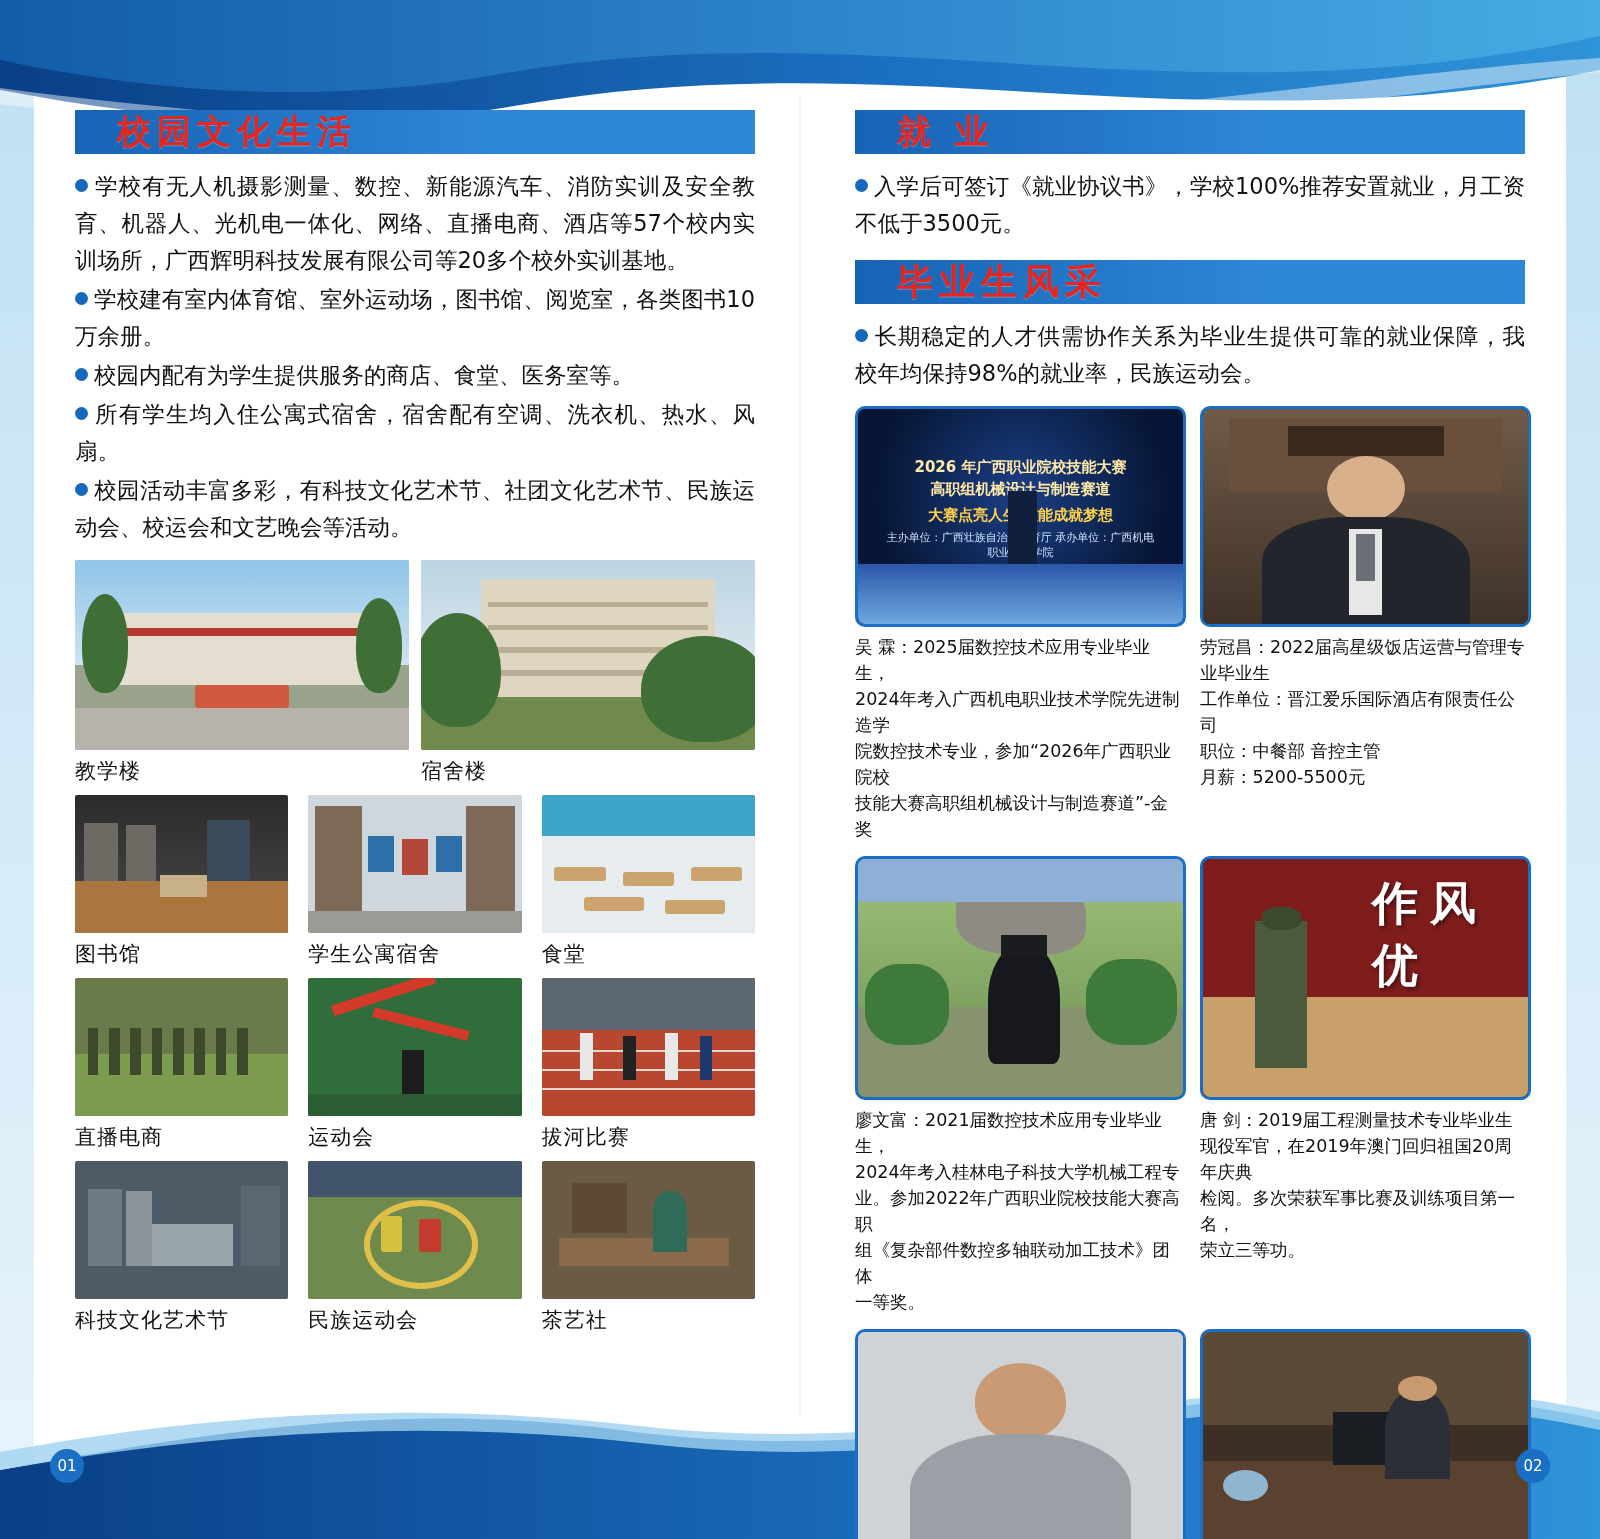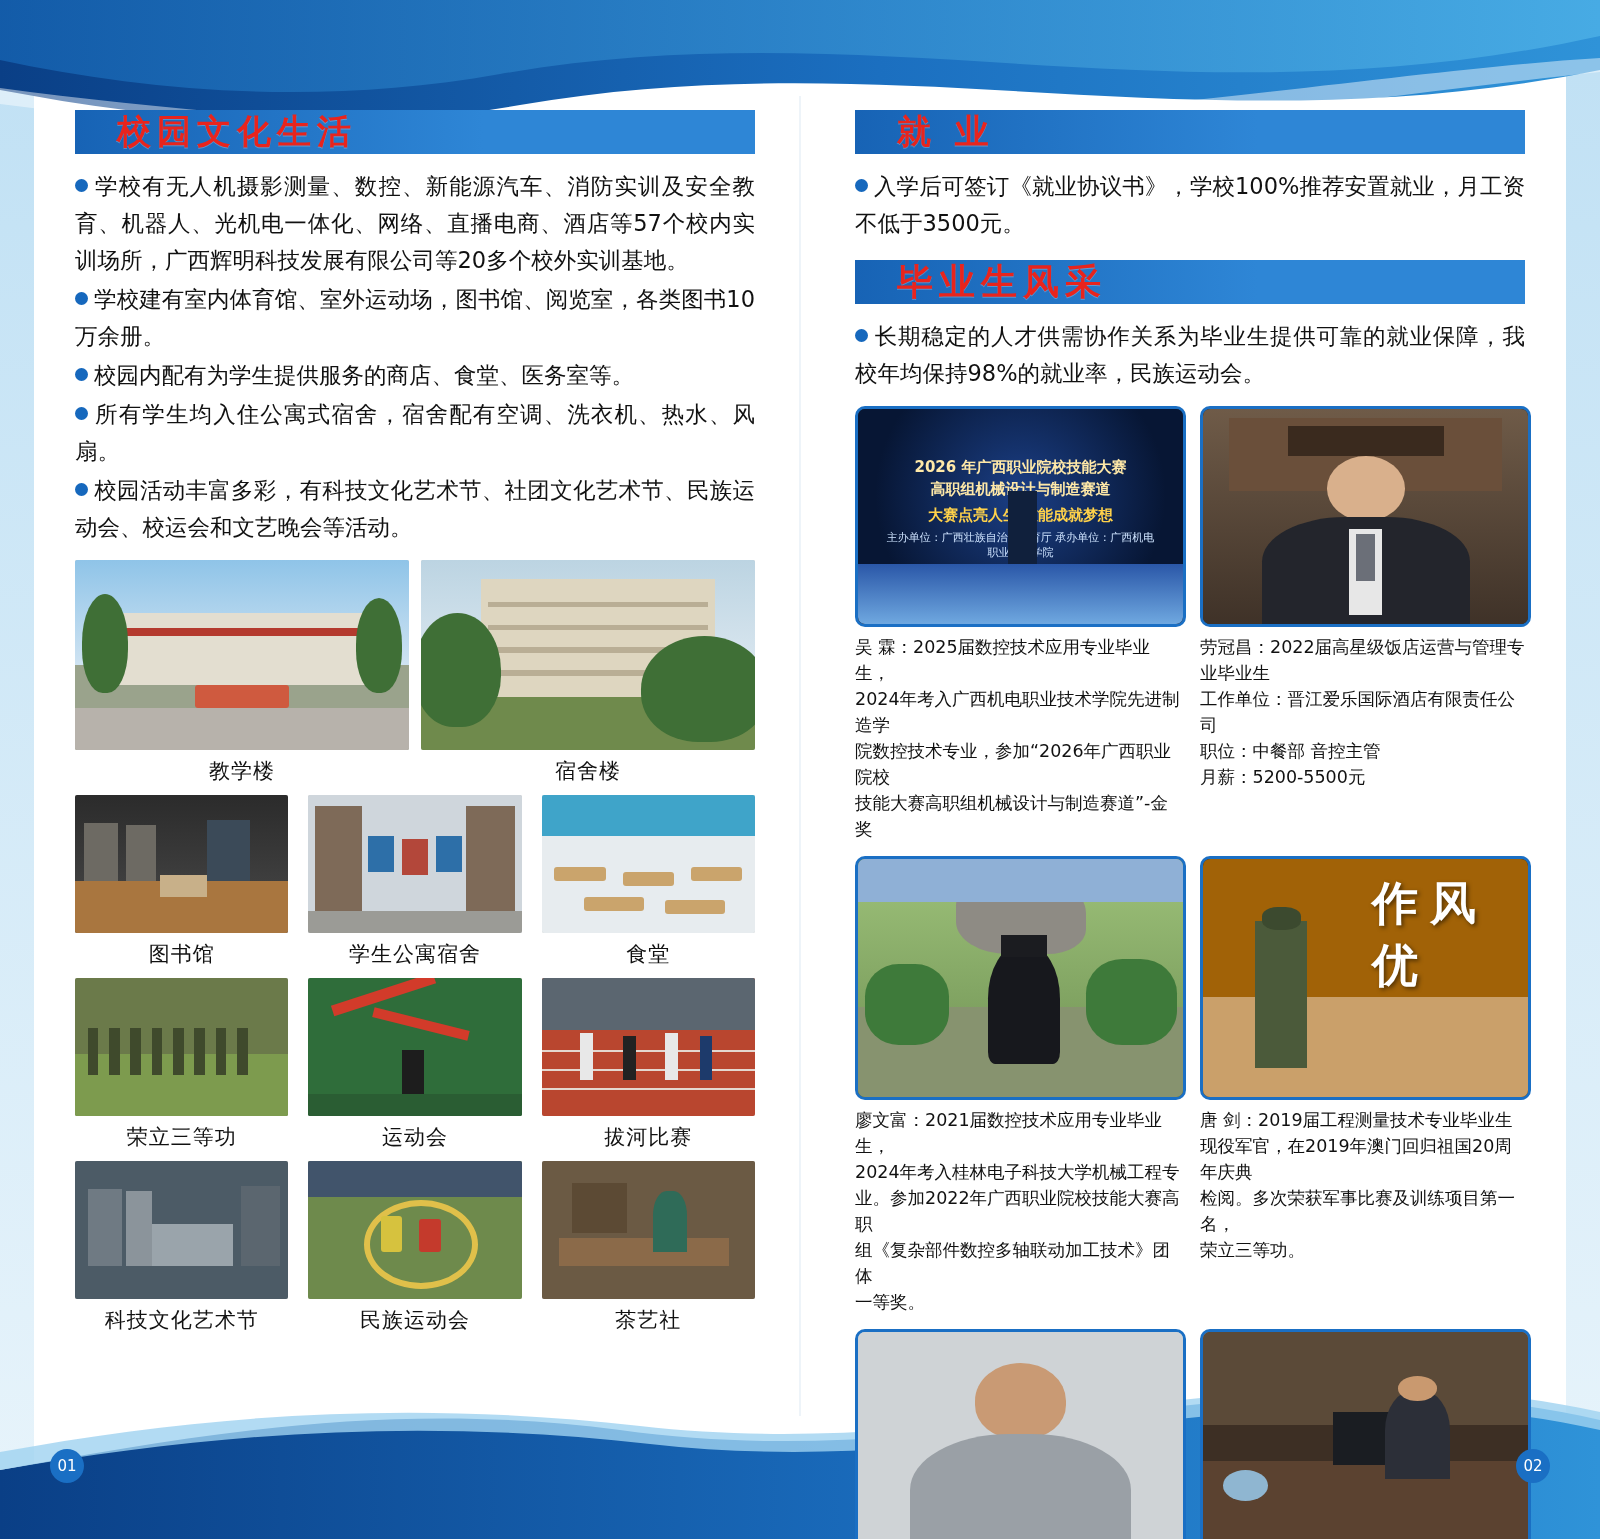--- a/index.html
+++ b/index.html
@@ -55,21 +55,21 @@
   
   .grid2{display:flex;gap:12px;margin-top:14px;}
   .grid3{display:flex;gap:20px;margin-top:10px;}
   .cell{flex:1;}
   .photo{
     width:100%;border-radius:2px;background:#ccc;position:relative;overflow:hidden;
   }
   .h2{height:190px;}
   .h3{height:138px;}
   .cap{
-    text-align:center;font-size:21px;color:#111;margin-top:7px;letter-spacing:1px;
+    font-size:21px;color:#111;margin-top:7px;letter-spacing:1px;
   }
 
   
   .grad-row{display:flex;gap:20px;margin-top:14px;}
   .grad{flex:1;}
   .grad .pic{
     width:100%;height:215px;border:3px solid #1a6fc4;border-radius:10px;
     overflow:hidden;background:#222;position:relative;
   }
   .grad .pic.tall{height:238px;}
@@ -132,21 +132,21 @@
   .stage .pers{position:absolute;background:#10203c;}
 
   .portraitman{position:absolute;inset:0;background:linear-gradient(#6f5b48,#3f3228);}
   .portraitman .head{position:absolute;background:#d9b08c;border-radius:50%;}
   .portraitman .body{position:absolute;background:#23252c;border-radius:40% 40% 0 0;}
 
   .gradpic{position:absolute;inset:0;background:linear-gradient(#9ec27a,#6d8f52);}
   .gradpic .rock{position:absolute;background:#8e8b84;border-radius:40% 50% 30% 40%;}
   .gradpic .gown{position:absolute;background:#17181d;border-radius:45% 45% 10% 10%;}
 
-  .soldier{position:absolute;inset:0;background:#a16207;}
+  .soldier{position:absolute;inset:0;background:#7f1d1d;}
   .soldier .wall{position:absolute;left:0;right:0;bottom:0;height:42%;background:#caa06a;}
   .soldier .man{position:absolute;background:#4b5a3a;}
   .soldier .bigtxt{
     position:absolute;left:52%;top:6%;color:#fff;font-size:46px;font-weight:bold;letter-spacing:12px;
     text-shadow:2px 2px 4px rgba(0,0,0,.5);
   }
 
   .office{position:absolute;inset:0;background:#3d2f24;}
   .office .desk{position:absolute;background:#5b4230;}
   .office .mon{position:absolute;background:#1a1d22;}
@@ -303,21 +303,21 @@
             <div class="sold" style="left:6%;top:36%;width:5%;height:34%;"></div>
             <div class="sold" style="left:16%;top:36%;width:5%;height:34%;"></div>
             <div class="sold" style="left:26%;top:36%;width:5%;height:34%;"></div>
             <div class="sold" style="left:36%;top:36%;width:5%;height:34%;"></div>
             <div class="sold" style="left:46%;top:36%;width:5%;height:34%;"></div>
             <div class="sold" style="left:56%;top:36%;width:5%;height:34%;"></div>
             <div class="sold" style="left:66%;top:36%;width:5%;height:34%;"></div>
             <div class="sold" style="left:76%;top:36%;width:5%;height:34%;"></div>
           </div>
         </div>
-        <div class="cap">荣立三等功</div>
+        <div class="cap">直播电商</div>
       </div>
       <div class="cell">
         <div class="photo h3">
           <div class="sport">
             <div class="ribbon" style="left:10%;top:8%;width:50%;height:8%;transform:rotate(-18deg);"></div>
             <div class="ribbon" style="left:30%;top:30%;width:46%;height:7%;transform:rotate(14deg);"></div>
             <div class="ribbon" style="left:44%;top:52%;width:10%;height:40%;background:#1d1d1d;"></div>
             <div class="ribbon" style="left:0;bottom:0;width:100%;height:16%;background:#2a5d33;"></div>
           </div>
         </div>

